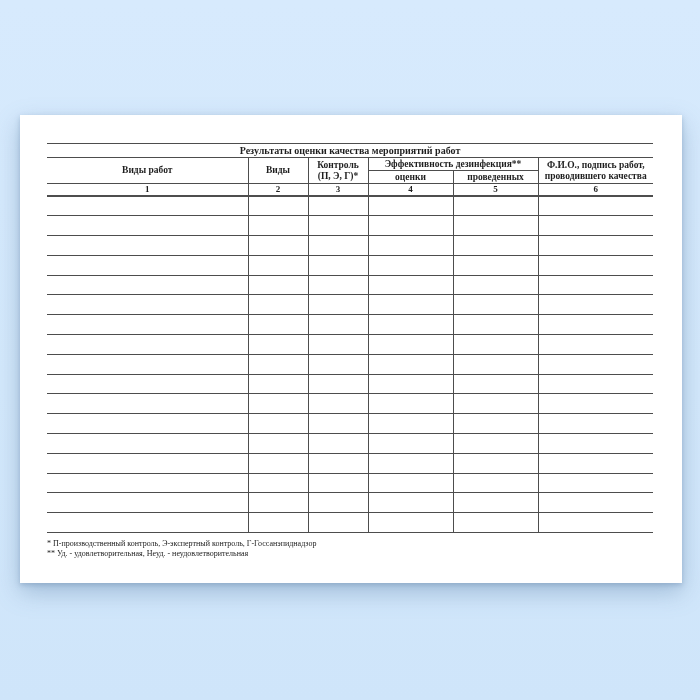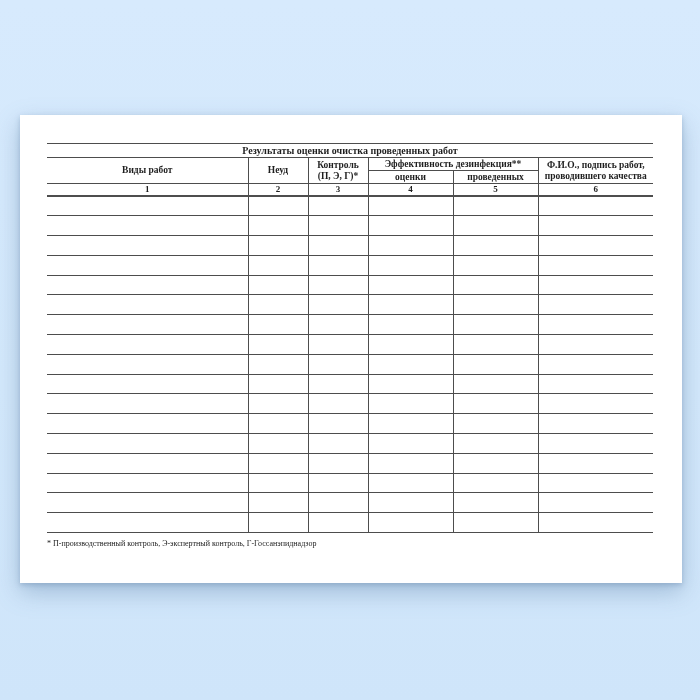--- a/index.html
+++ b/index.html
@@ -86,25 +86,25 @@
       <colgroup>
         <col style="width:201px">
         <col style="width:60px">
         <col style="width:60px">
         <col style="width:85px">
         <col style="width:85px">
         <col style="width:115px">
       </colgroup>
       <tbody>
         <tr class="r-title">
-          <td colspan="6">Результаты оценки очистка проведенных работ</td>
+          <td colspan="6">Результаты оценки качества мероприятий работ</td>
         </tr>
         <tr class="r-head1">
           <td rowspan="2">Виды работ</td>
-          <td rowspan="2">Неуд</td>
+          <td rowspan="2">Виды</td>
           <td rowspan="2" class="two-line">
             <span>Контроль</span>
             <span>(П, Э, Г)*</span>
           </td>
           <td colspan="2">Эффективность дезинфекция**</td>
           <td rowspan="2" class="two-line">
             <span>Ф.И.О., подпись работ,</span>
             <span>проводившего качества</span>
           </td>
         </tr>
@@ -256,16 +256,17 @@
             <td></td>
             <td></td>
             <td></td>
             <td></td>
           </tr>
         </tbody>
     </table>
 
     <div class="footnotes">
       <div>* П-производственный контроль, Э-экспертный контроль, Г-Госсанэпиднадзор</div>
+      <div>** Уд. - удовлетворительная, Неуд. - неудовлетворительная</div>
     </div>
 
   </div>
 </div>
 
 </body></html>

